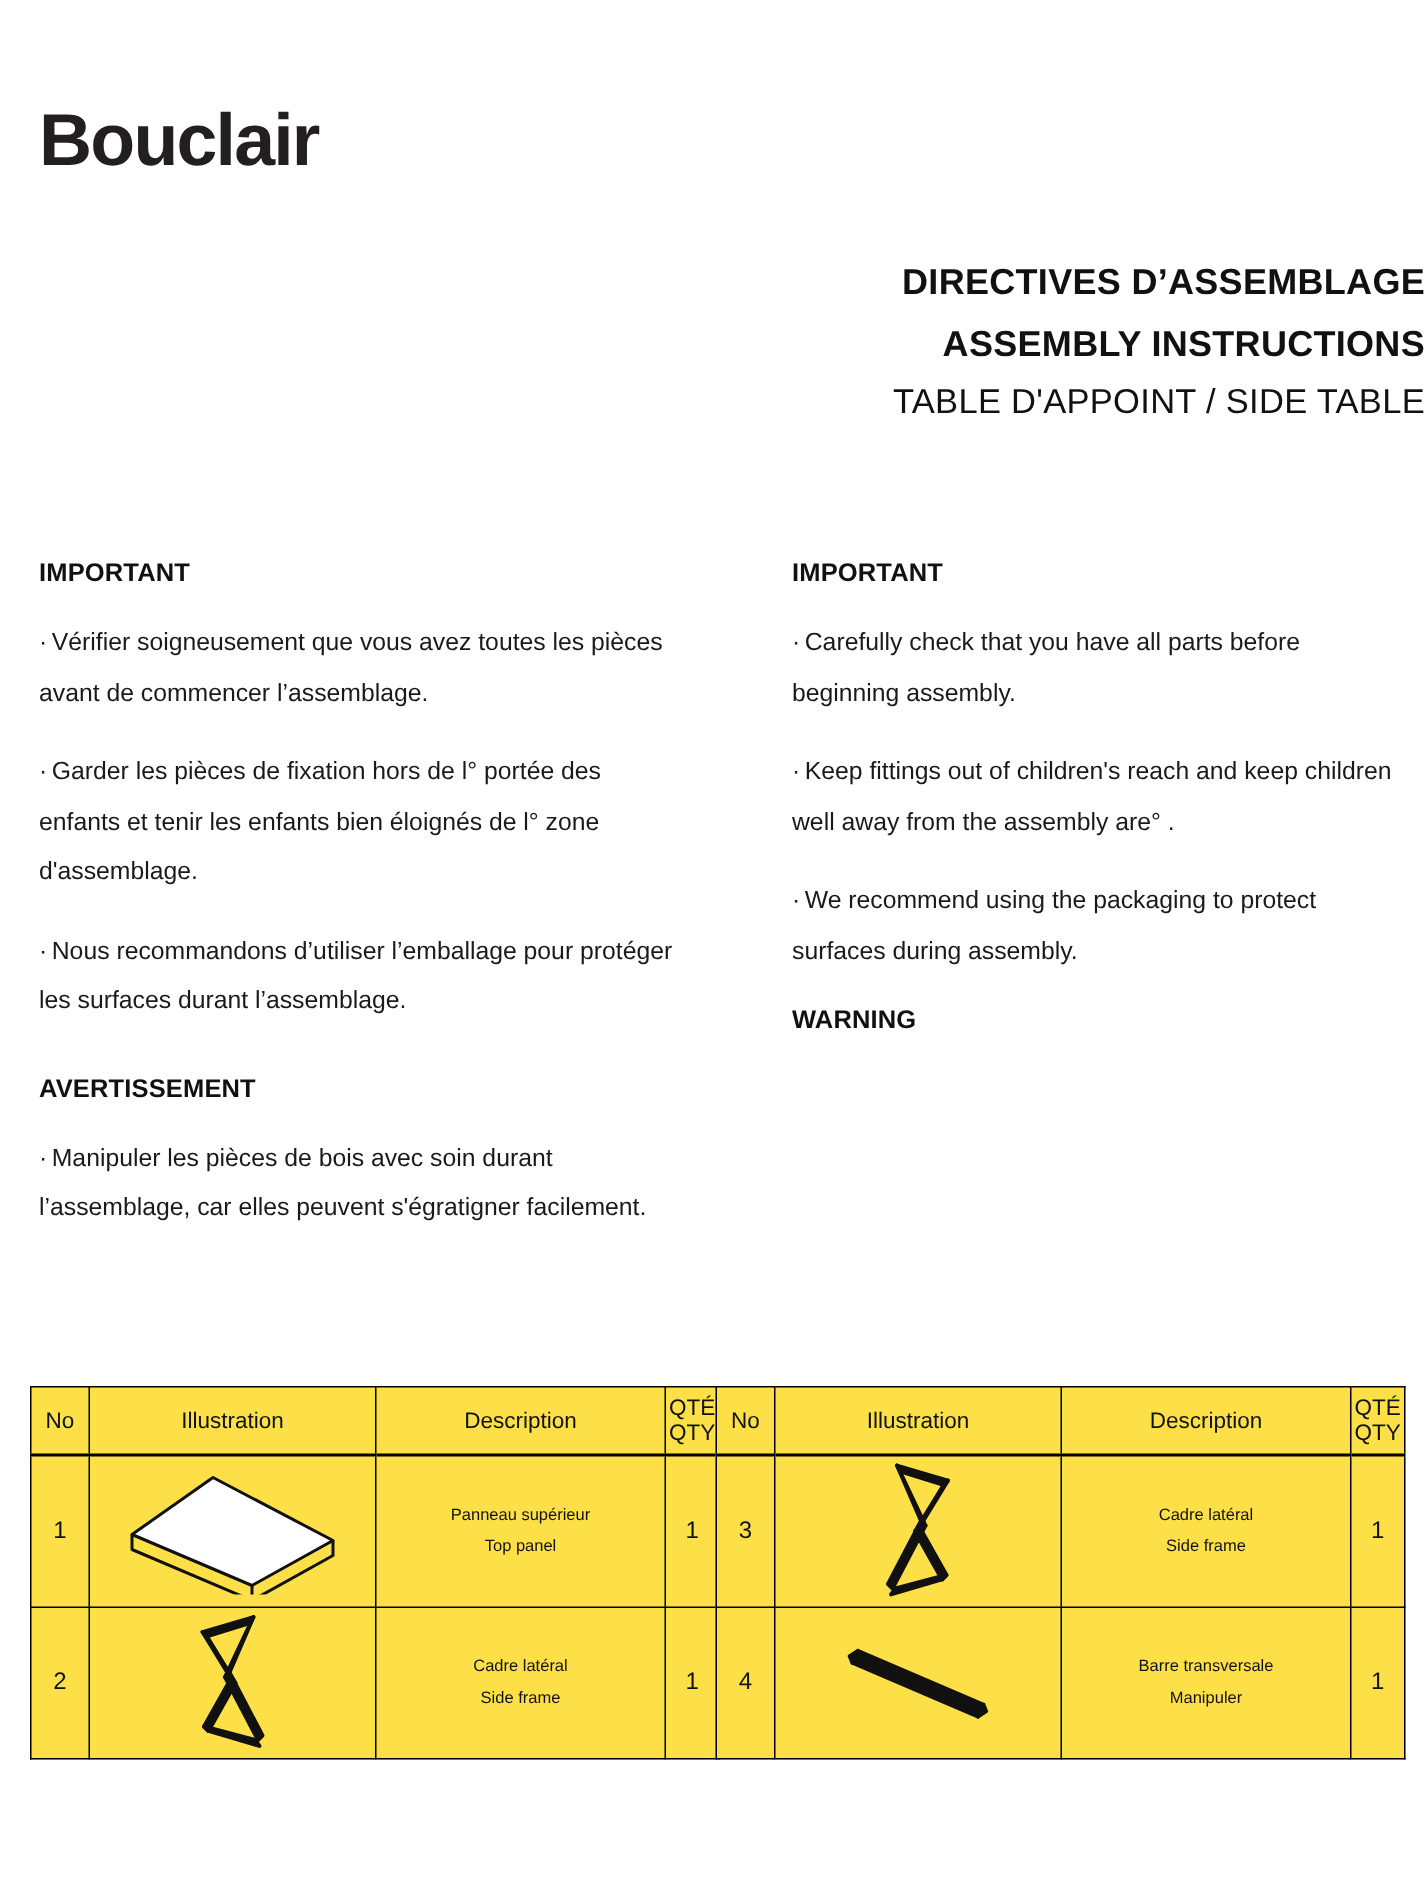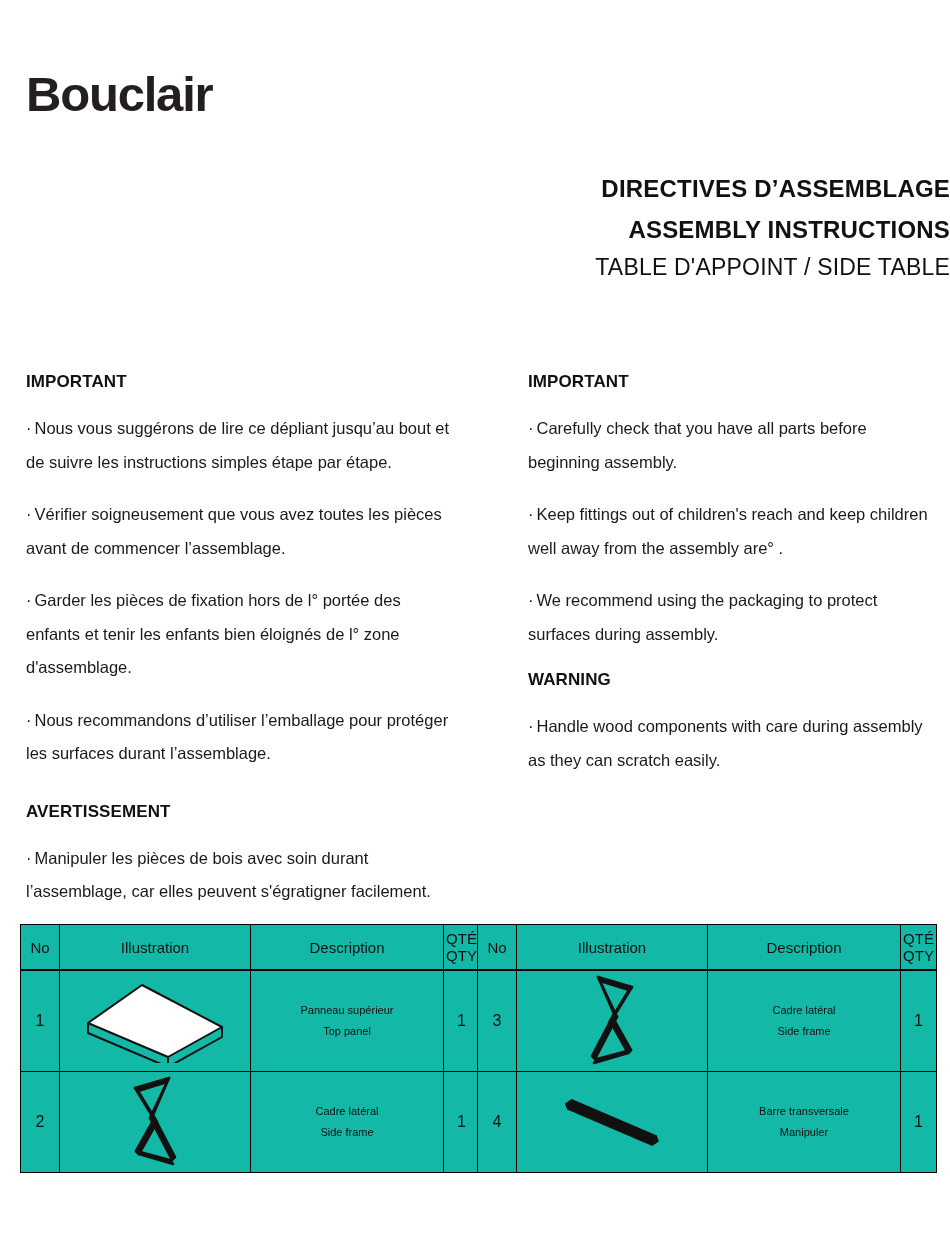--- a/index.html
+++ b/index.html
@@ -76,21 +76,21 @@
     text-indent: 0;
   }
   .bullet .dot { margin-right: 3px; }
 
   
   .parts-table {
     position: absolute;
     top: 924px;
     border-collapse: collapse;
     table-layout: fixed;
-    background: #14b8a6;
+    background: #fde047;
   }
   #parts-table-left  { left: 20px; }
   #parts-table-right { left: 477px; }
 
   .parts-table td, .parts-table th {
     border: 1px solid #000;
     padding: 0;
     text-align: center;
     vertical-align: middle;
     font-weight: normal;
@@ -133,38 +133,36 @@
 
 <div id="title-block">
   <div class="t-bold">DIRECTIVES D’ASSEMBLAGE</div>
   <div class="t-bold">ASSEMBLY INSTRUCTIONS</div>
   <div class="t-reg">TABLE D'APPOINT / SIDE TABLE</div>
 </div>
 
 <div class="text-col" id="col-fr">
   <div class="sec-head">IMPORTANT</div>
 
-  <p class="bullet"><span class="dot">·</span><span>Nous vous suggérons de lire ce dépliant jusqu’au bout et de suivre les instructions simples étape par étape.</span></p>
   <p class="bullet"><span class="dot">·</span><span>Vérifier soigneusement que vous avez toutes les pièces avant de commencer l’assemblage.</span></p>
   <p class="bullet"><span class="dot">·</span><span>Garder les pièces de fixation hors de l° portée des enfants et tenir les enfants bien éloignés de l° zone d'assemblage.</span></p>
   <p class="bullet"><span class="dot">·</span><span>Nous recommandons d’utiliser l’emballage pour protéger les surfaces durant l’assemblage.</span></p>
 
   <div class="sec-head spaced">AVERTISSEMENT</div>
   <p class="bullet"><span class="dot">·</span><span>Manipuler les pièces de bois avec soin durant l’assemblage, car elles peuvent s'égratigner facilement.</span></p>
 </div>
 
 <div class="text-col" id="col-en">
   <div class="sec-head">IMPORTANT</div>
 
   <p class="bullet"><span class="dot">·</span><span>Carefully check that you have all parts before beginning assembly.</span></p>
   <p class="bullet"><span class="dot">·</span><span>Keep fittings out of children's reach and keep children well away from the assembly are° .</span></p>
   <p class="bullet"><span class="dot">·</span><span>We recommend using the packaging to protect surfaces during assembly.</span></p>
 
   <div class="sec-head">WARNING</div>
-  <p class="bullet"><span class="dot">·</span><span>Handle wood components with care during assembly as they can scratch easily.</span></p>
 </div>
 
 <table class="parts-table" id="parts-table-left">
   <thead>
     <tr>
       <th class="c-no">No</th>
       <th class="c-illu">Illustration</th>
       <th class="c-desc">Description</th>
       <th class="c-qty">
         <span class="desc-line">QTÉ</span>

